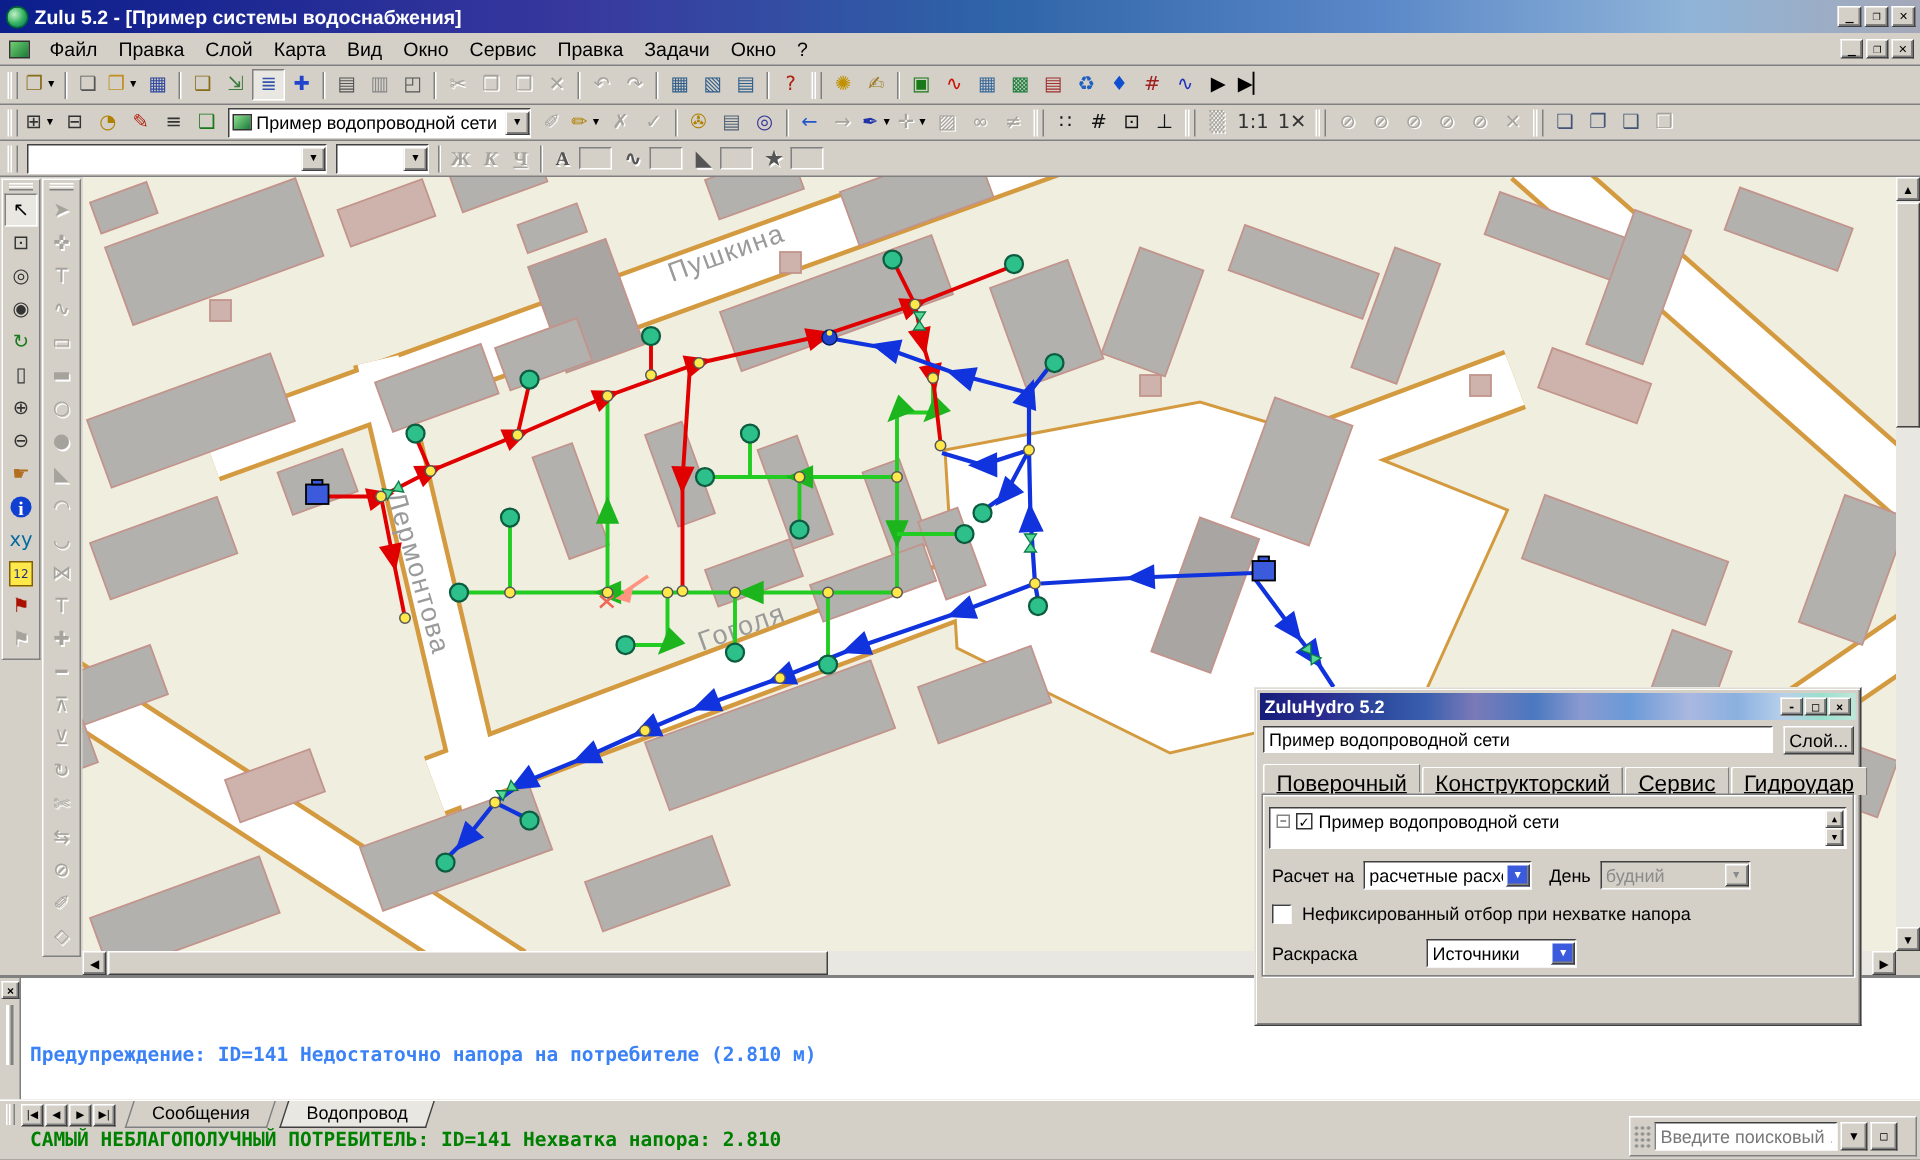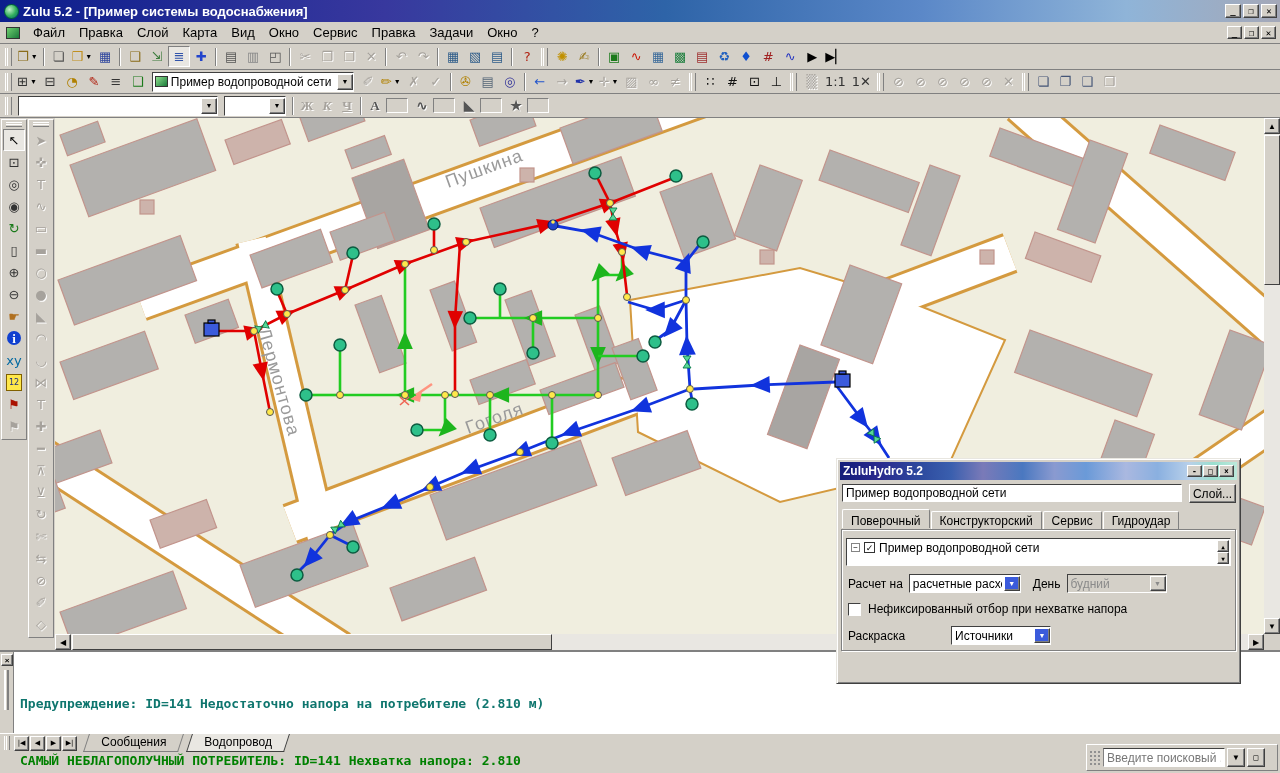--- a/index.html
+++ b/index.html
@@ -80,22 +80,22 @@
   .dtitle{position:absolute;left:3px;top:3px;right:3px;height:18px;color:#fff;font-weight:bold;font-size:12px;
     display:flex;align-items:center;padding:0 3px;
     background:linear-gradient(90deg,#141e7a 0%,#2a2a8e 10%,#2d4a9e 20%,#3a5fae 28%,#7a7ab8 36%,#4a78c0 46%,#8a9ad0 54%,#6a9ad8 62%,#aab8e0 72%,#8ab0e0 80%,#b8d0ea 88%,#9adfce 94%,#bce8da 100%);}
   .dtitle .winbtns{gap:1px;}
   .dtitle .winbtn{width:15px;height:12px;font-size:8px;}
   .dfield{position:absolute;left:5px;top:25px;width:340px;height:18px;background:#fff;
     border:1px solid;border-color:#808080 #fff #fff #808080;border-top-color:#404040;border-left-color:#404040;
     font-size:12px;padding:1px 3px;}
   .dlayerbtn{position:absolute;left:352px;top:25px;width:47px;height:19px;font-size:12px;}
   .dtabs{position:absolute;left:5px;top:52px;height:19px;display:flex;}
-  .dtab{padding:2px 8px 1px;font-size:12px;border:1px solid #808080;border-bottom:none;
-    border-top-color:#fff;border-left-color:#fff;background:#d4d0c8;margin-right:1px;border-radius:2px 2px 0 0;}
+  .dtab{padding:2px 8px 1px;font-size:15px;border:1px solid #808080;border-bottom:none;
+    border-top-color:#fff;border-left-color:#fff;background:#d4d0c8;margin-right:1px;border-radius:2px 2px 0 0;text-decoration:underline;}
   .dtab.on{font-weight:normal;background:#d4d0c8;position:relative;top:-2px;padding-top:4px;box-shadow:0 2px 0 #d4d0c8;}
   .dpanel{position:absolute;left:4px;top:70px;right:4px;height:122px;border:1px solid #808080;
     box-shadow:inset 1px 1px 0 #fff,1px 1px 0 #fff;}
   .dtree{position:absolute;left:4px;top:8px;right:4px;height:28px;background:#fff;
     border:1px solid;border-color:#808080 #fff #fff #808080;border-top-color:#404040;border-left-color:#404040;
     font-size:12px;display:flex;align-items:flex-start;padding:2px 14px 0 4px;}
   .tminus{width:9px;height:9px;border:1px solid #848484;font-size:8px;line-height:7px;text-align:center;margin:2px 4px 0 0;background:#fff;}
   .tcheck{width:11px;height:11px;border:1px solid #333;background:#fff;font-size:9px;line-height:10px;text-align:center;margin:1px 4px 0 0;}
   .dspin{position:absolute;right:1px;top:1px;width:12px;height:24px;display:flex;flex-direction:column;}
   .dspin .winbtn{width:12px;height:12px;font-size:6px;}
@@ -111,21 +111,21 @@
   .dbtn{width:70px;height:21px;font-size:12px;margin-right:8px;}
   .dbtn.def{outline:1px solid #000;outline-offset:0px;margin-left:1px;}
   .dbtn:nth-child(3){margin-left:8px;}
 
   
   #msgs{position:absolute;left:0;top:650px;width:100%;height:83px;background:#fff;border-top:2px solid #808080;}
   #msgs .side{position:absolute;left:0;top:0;width:14px;height:100%;background:#d4d0c8;border-right:1px solid #808080;}
   .msgclose{position:absolute;left:1px;top:2px;width:12px;height:12px;font-size:8px;font-weight:bold;}
   .msggrip{position:absolute;left:4px;top:18px;width:5px;height:40px;border-left:2px solid #fff;border-right:2px solid #808080;}
   .msgtext{position:absolute;left:20px;top:4px;font-family:"DejaVu Sans Mono",monospace;font-size:13px;font-weight:bold;line-height:19px;white-space:pre;}
-  .m-warn{color:#0f766e;}
+  .m-warn{color:#3b82f6;}
   .m-worst{color:#008000;}
 
   
   #tabbar{position:absolute;left:0;top:733px;width:100%;height:19px;background:#d4d0c8;border-top:1px solid #fff;
     display:flex;align-items:center;padding-left:4px;}
   #tabbar .vgrip{width:6px;height:14px;border-left:3px double #fff;border-right:1px solid #808080;margin-right:4px;}
   .navbtn{width:15px;height:15px;font-size:7px;margin-right:1px;font-family:"DejaVu Sans",sans-serif;}
   .sheettab{position:relative;padding:1px 14px 2px;font-size:12px;margin-left:8px;
     transform:skewX(-18deg);border:1px solid #808080;border-top:none;background:#d4d0c8;}
   .sheettab>span{display:inline-block;transform:skewX(18deg);}

